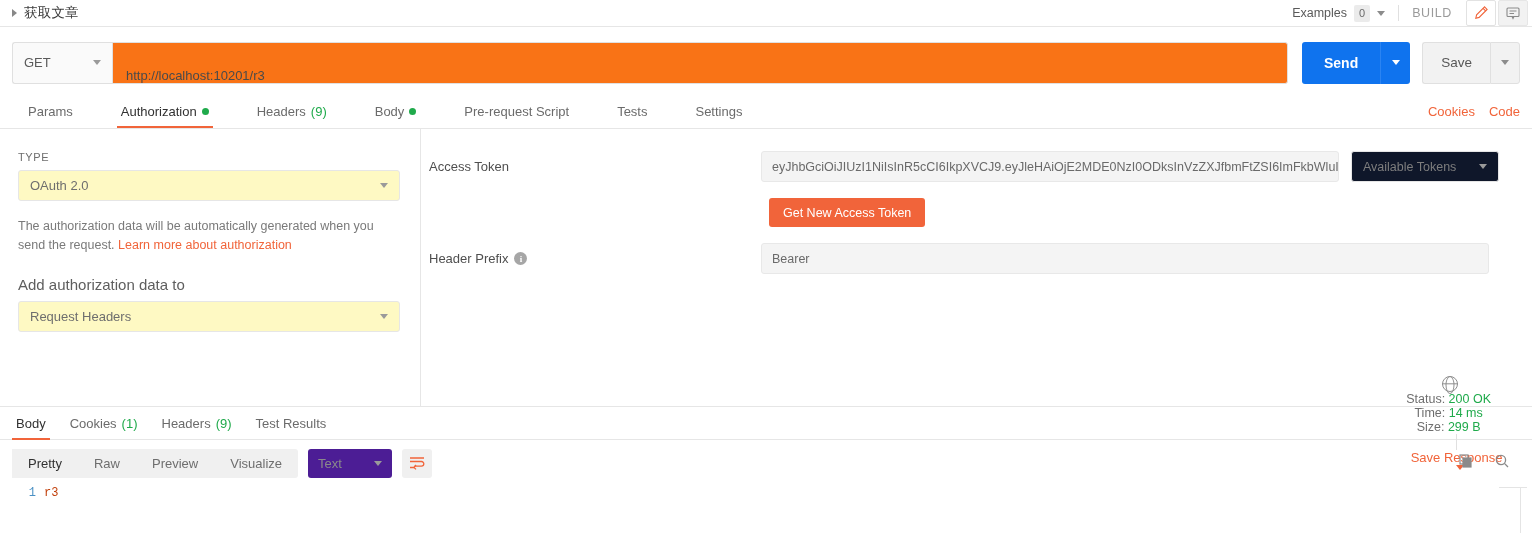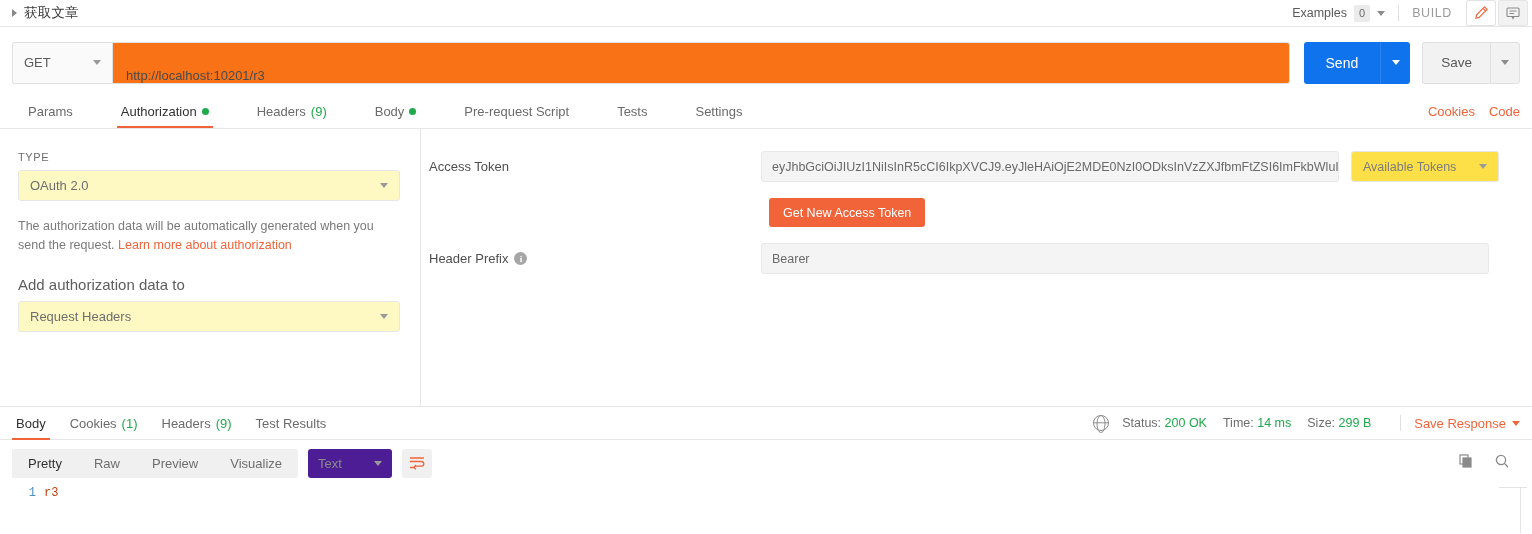--- a/index.html
+++ b/index.html
@@ -56,21 +56,21 @@
     display:flex; align-items:center; padding:0 11px; font-size:13px; color:#5a5a5a;
   }
   .method-box .caret-dn { margin-left:auto; border-top-color:#9a9a9a; }
   .url-box {
     flex:1; height:42px; border:1px solid #e0e0e0; border-radius:0 3px 3px 0;
     background:#f97316; display:flex; align-items:flex-end; padding:0 13px;
     font-size:13px; color:#4a4a4a;
   }
   .send-wrap { display:flex; margin-left:14px; }
   .send-btn {
-    background:#0f73ee; color:#fff; font-size:14px; font-weight:normal;
+    background:#0f73ee; color:#fff; font-size:14px; font-weight:bold;
     height:42px; padding:0 22px; border:none; border-radius:3px 0 0 3px;
     display:flex; align-items:center; cursor:pointer;
   }
   .send-caret {
     background:#0f73ee; width:30px; height:42px; border-radius:0 3px 3px 0;
     display:flex;align-items:center;justify-content:center;
     border-left:1px solid #2b84f2; cursor:pointer;
   }
   .send-caret .caret-dn { border-top-color:#fff; }
   .save-wrap { display:flex; margin-left:12px; }
@@ -134,21 +134,21 @@
     width:578px; height:31px; background:#f4f4f4; border:1px solid #e8e8e8;
     border-radius:3px; display:flex; align-items:center; padding:0 10px;
     font-size:12.5px; color:#6a6a6a; overflow:hidden; white-space:nowrap;
   }
   .prefix-input {
     width:728px; height:31px; background:#f4f4f4; border:1px solid #e8e8e8;
     border-radius:3px; display:flex; align-items:center; padding:0 10px;
     font-size:12.5px; color:#6a6a6a;
   }
   .avail-tokens {
-    width:148px; height:31px; margin-left:12px; background:#fde047;
+    width:148px; height:31px; margin-left:12px; background:#0f172a;
     border:1px solid #e6e6e6; border-radius:3px; display:flex; align-items:center;
     padding:0 11px; font-size:12.5px; color:#7d7d7d;
   }
   .avail-tokens .caret-dn { margin-left:auto; border-top-color:#9a9a9a; }
   .orange-btn {
     margin-left:348px; background:#f1643a; color:#fff; border:none; border-radius:3px;
     height:29px; padding:0 14px; font-size:12.5px; cursor:pointer;
     display:inline-flex; align-items:center; font-family:"Liberation Sans", sans-serif;
   }
 
@@ -160,21 +160,21 @@
   }
   .resp-tabs { display:flex; align-items:center; height:33px; padding-left:4px; }
   .resp-tab {
     position:relative; height:33px; display:flex; align-items:center; gap:5px;
     padding:0 12px; font-size:13px; color:#6b6b6b; cursor:pointer;
   }
   .resp-tab.active { color:#313131; }
   .resp-tab.active:after {
     content:""; position:absolute; left:8px; right:8px; bottom:0; height:2px; background:#f1643a;
   }
-  .resp-right { margin-left:auto; display:flex; align-items:center; gap:0; padding-right:12px; }
+  .resp-right { margin-left:auto; display:flex; align-items:center; gap:0; padding-right:25px;flex-direction:column; }
   .stat-item { font-size:12.5px; color:#6e6e6e; margin-right:16px; white-space:nowrap; }
   .stat-val { color:#1faa4b; }
   .globe {
     width:16px;height:16px;border:1.4px solid #8e8e8e;border-radius:50%;
     margin-right:13px; position:relative;
   }
   .globe:before {
     content:""; position:absolute; left:-1.4px; top:50%; width:16px; height:1.4px;
     background:#8e8e8e; transform:translateY(-50%);
   }

